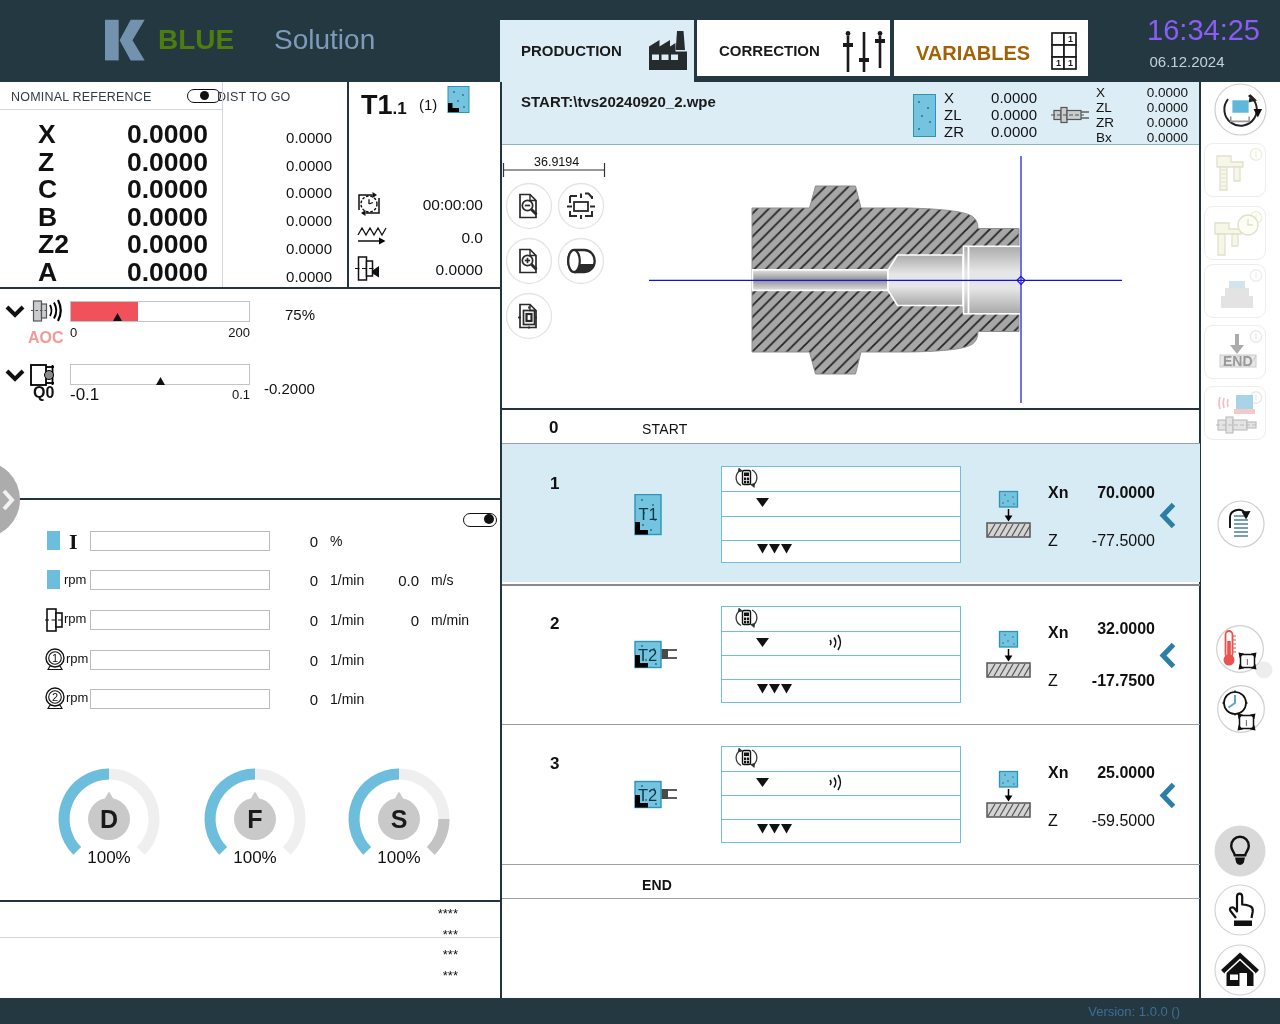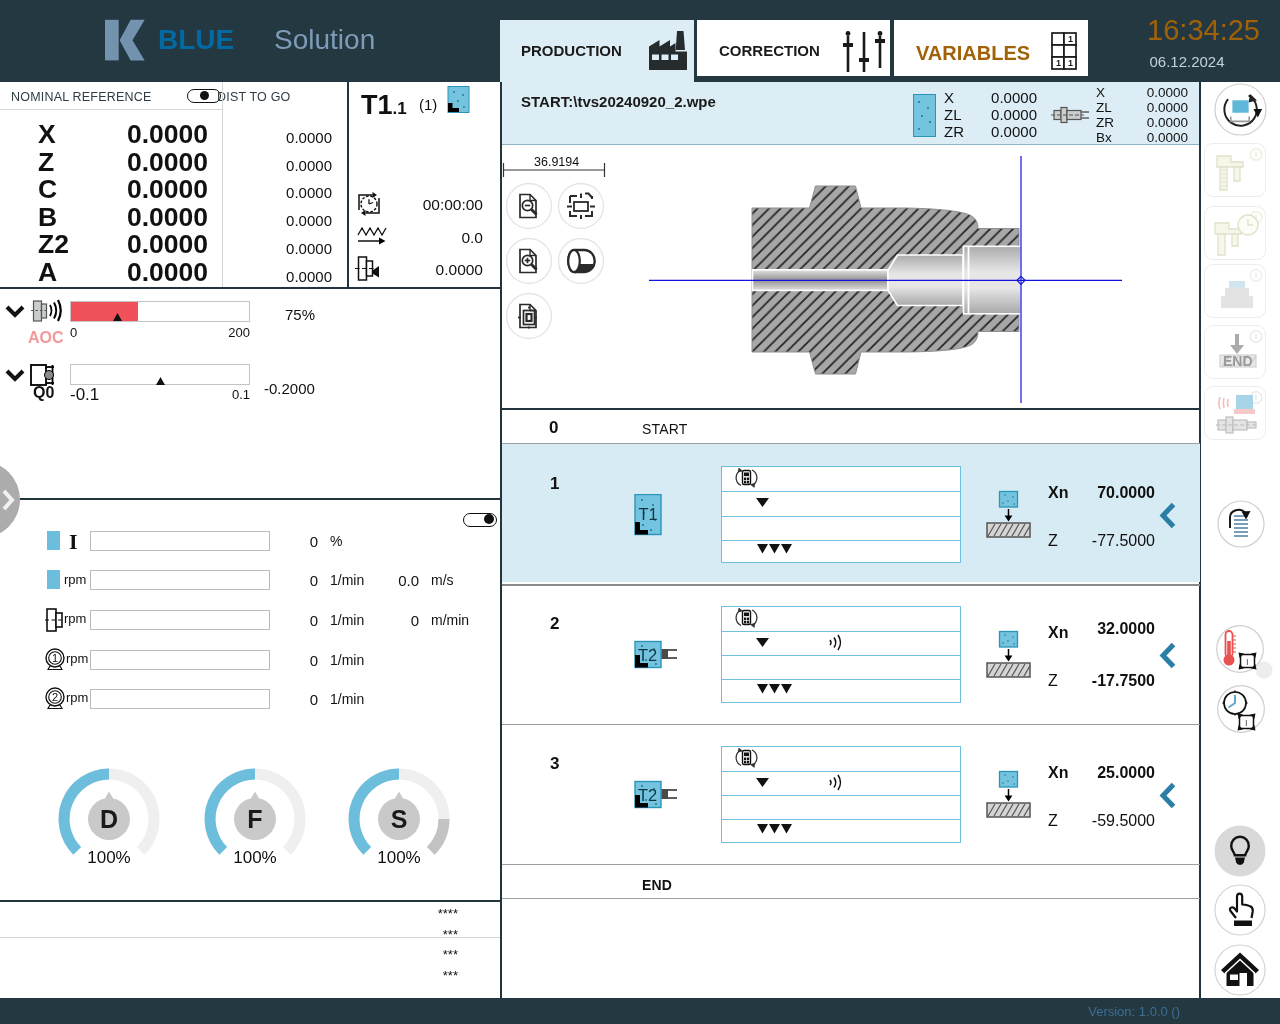--- a/index.html
+++ b/index.html
@@ -15,23 +15,23 @@
 </head>
 <body>
 <div class="abs" style="left:0;top:0;width:1280px;height:1024px;">
 
 <div class="abs" style="left:0;top:0;width:1280px;height:82px;background:#243842;"></div>
 <svg class="abs" style="left:104px;top:19px;" width="42" height="42" viewBox="0 0 42 42">
   <rect x="1" y="0.8" width="13.7" height="40.6" fill="#7292AE"></rect>
   <polygon points="26.7,0.8 40.7,0.8 28.5,21.2 40.7,41.4 26.7,41.4 15.6,21.2" fill="#7292AE"></polygon>
 </svg>
 <div class="abs" style="left:158px;top:26px;font-size:28px;line-height:28px;">
-  <span style="color:#0369a1;font-weight:bold;">BLUE</span> <span style="color:#7E9BB8;margin-left:32px;">Solution</span>
-</div>
-<div class="abs" style="left:1145px;top:14px;width:115px;text-align:right;font-size:29px;color:#a16207;">16:34:25</div>
+  <span style="color:#4d7c0f;font-weight:bold;">BLUE</span> <span style="color:#7E9BB8;margin-left:32px;">Solution</span>
+</div>
+<div class="abs" style="left:1145px;top:14px;width:115px;text-align:right;font-size:29px;color:#8b5cf6;">16:34:25</div>
 <div class="abs" style="left:1148px;top:53px;width:78px;text-align:center;font-size:15px;color:#C3D2DA;">06.12.2024</div>
 
 <div class="abs" style="left:500px;top:20px;width:194px;height:62px;background:#DCEDF5;"></div>
 <div class="abs" style="left:500px;top:42px;width:150px;text-align:left;padding-left:21px;font-size:15px;font-weight:600;color:#1a1a1a;">PRODUCTION</div>
 <svg class="abs" style="left:647px;top:29px;" width="41" height="41" viewBox="0 0 41 41">
   <polygon fill="#262B2E" points="2,41 2,17.5 12.5,11 12.5,17.5 23,11 23,17.5 28.5,14.1 28.5,22.5 40,22.5 40,41"></polygon>
   <polygon fill="#262B2E" points="30,2 36.5,2 38,21 28.7,21"></polygon>
   <rect x="5" y="25.5" width="7" height="5.5" fill="#DCEDF5"></rect>
   <rect x="14.5" y="25.5" width="7" height="5.5" fill="#DCEDF5"></rect>
   <rect x="24" y="25.5" width="7" height="5.5" fill="#DCEDF5"></rect>

